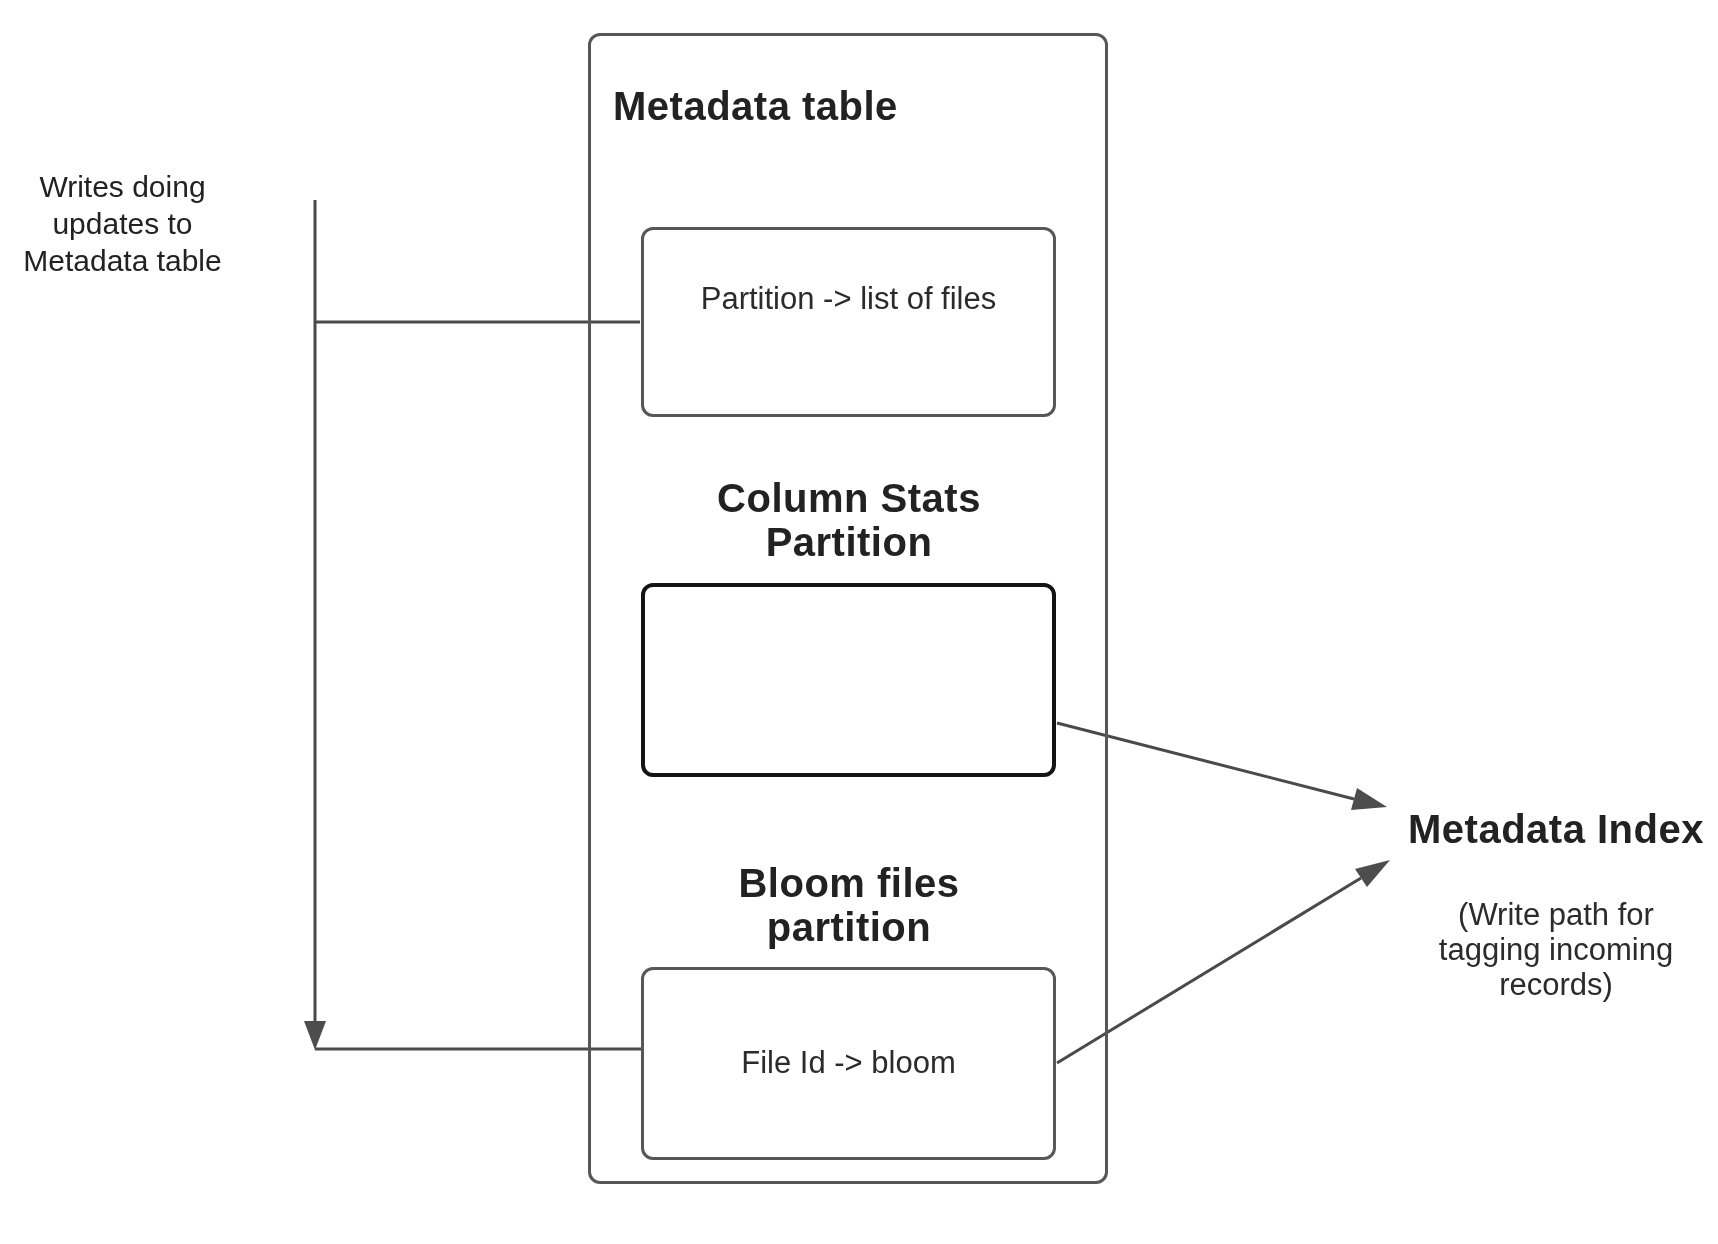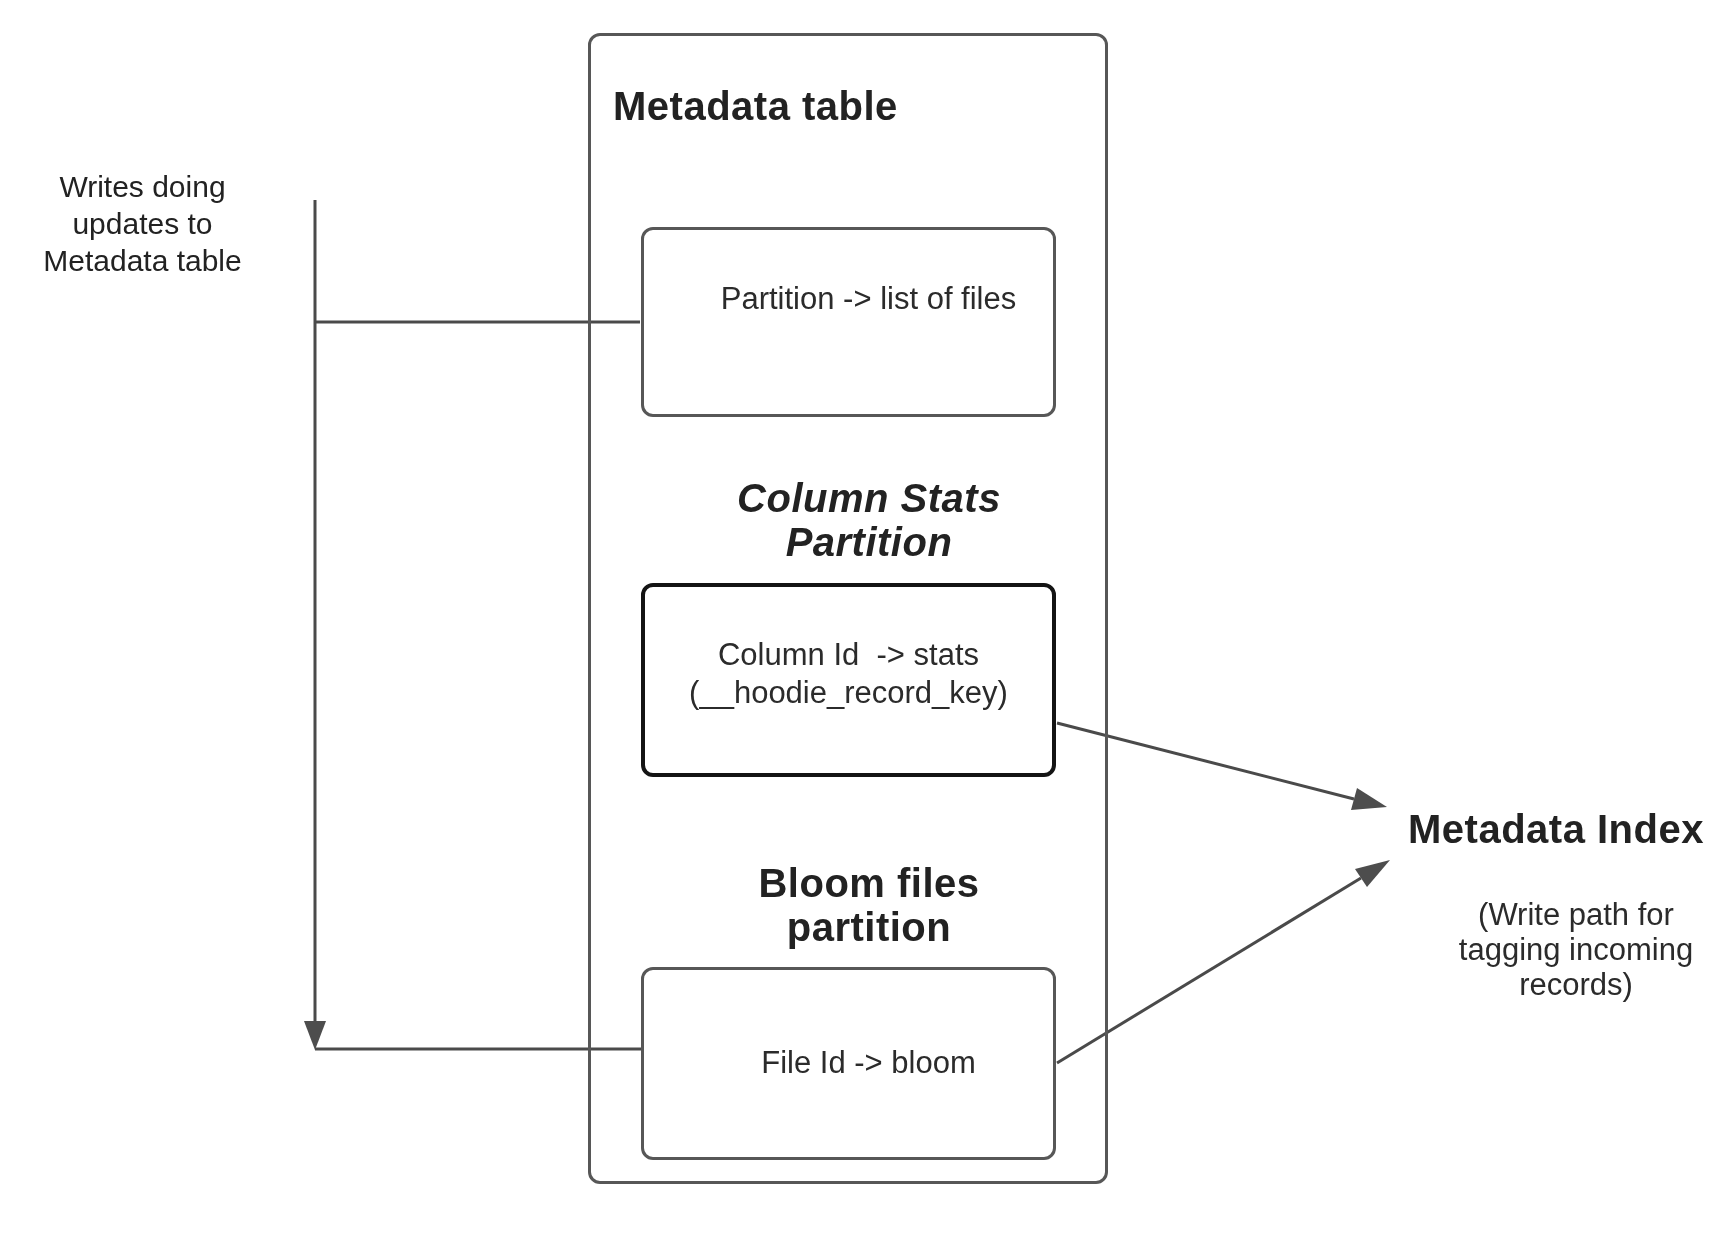--- a/index.html
+++ b/index.html
@@ -11,38 +11,38 @@
   #canvas {
     position: relative;
     width: 1718px;
     height: 1244px;
     background: #ffffff;
     overflow: hidden;
     color: #222222;
   }
   .abs { position: absolute; }
   .centered { text-align: center; }
-  .preline { white-space: pre-line; padding-left: 20px; }
+  .preline { white-space: pre-line; }
   .prewrap { white-space: pre-wrap; }
 
   
   .note {
     left: 0px; top: 168px; width: 245px;
     font-size: 30px; line-height: 37px;
   }
   .outer-title {
     left: 613px; top: 84px;
     font-size: 40px; font-weight: bold; letter-spacing: 0.5px;
   }
   .section-heading {
     left: 590px; width: 518px;
     font-size: 40px; font-weight: bold; line-height: 44px; letter-spacing: 0.5px;
   }
   #files-heading { top: 158px; }
-  #column-heading { top: 476px; font-style: italic; }
+  #column-heading { top: 476px; }
   #bloom-heading { top: 861px; }
 
   .mapping {
     left: 641px; width: 415px;
     font-size: 31px; line-height: 38px; color: #2b2b2b;
   }
   #files-mapping { top: 280px; }
   #column-mapping { top: 636px; }
   #bloom-mapping { top: 1044px; }
 
@@ -110,22 +110,20 @@
   <div class="box" id="outer-box"></div>
 
   <div class="abs outer-title">Metadata table</div>
 
   <div class="box inner-box" id="files-box"></div>
   <div class="abs mapping centered preline" id="files-mapping">Partition -&gt; list of files</div>
 
   <div class="abs section-heading centered preline" id="column-heading">Column Stats
 Partition</div>
   <div class="box inner-box" id="column-box"></div>
-  <div class="abs mapping centered prewrap" id="column-mapping">Column Id  -&gt; stats
-(__hoodie_record_key)</div>
 
   <div class="abs section-heading centered preline" id="bloom-heading">Bloom files
 partition</div>
   <div class="box inner-box" id="bloom-box"></div>
   <div class="abs mapping centered preline" id="bloom-mapping">File Id -&gt; bloom</div>
 
   <div class="abs index-title centered">Metadata Index</div>
   <div class="abs index-subtitle centered preline">(Write path for
 tagging incoming
 records)</div>

